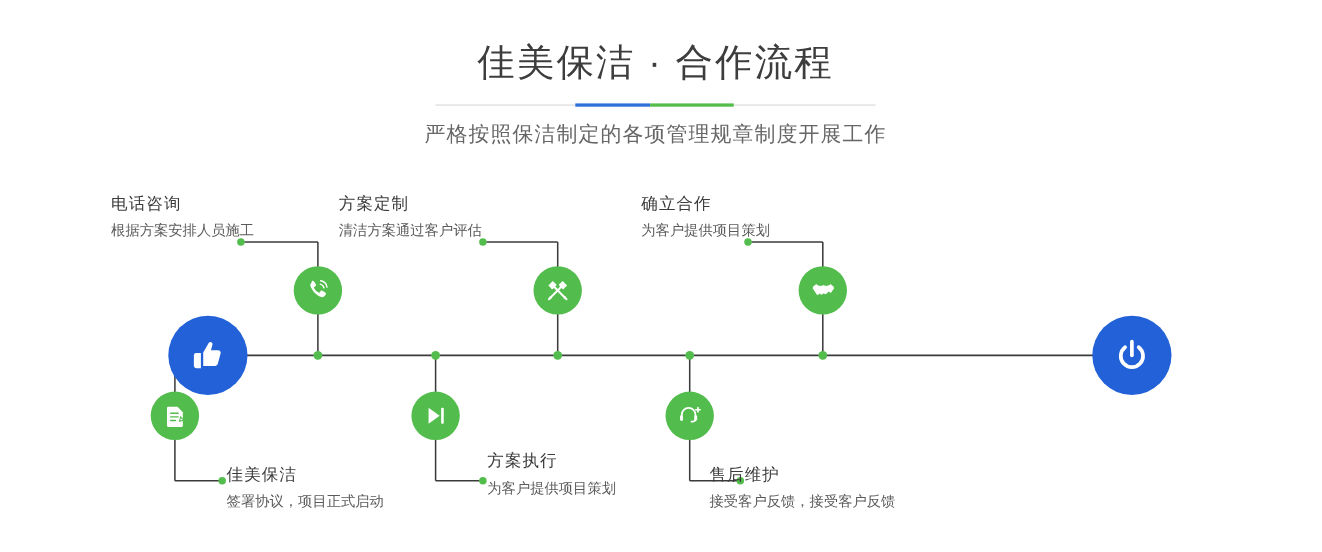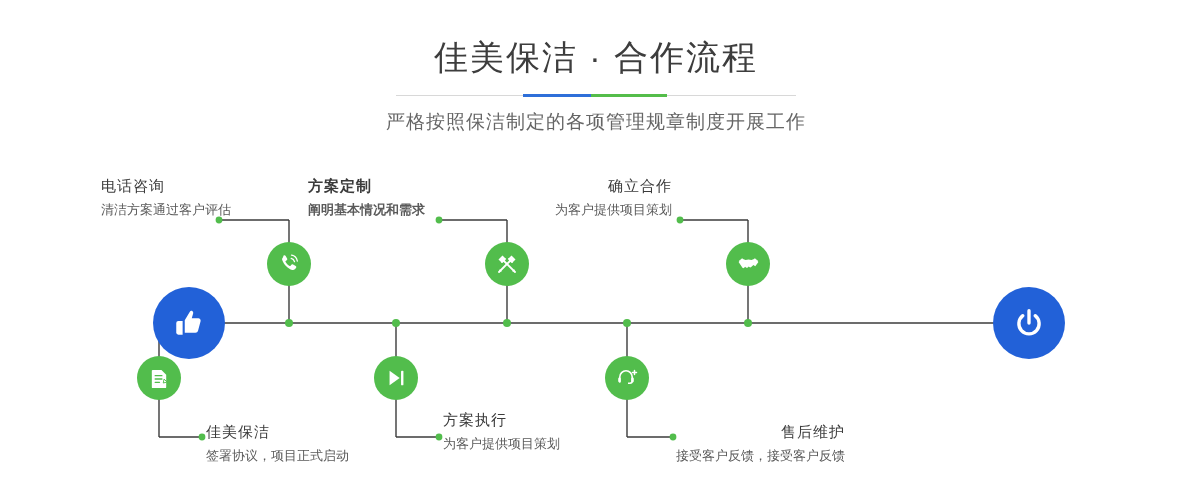--- a/index.html
+++ b/index.html
@@ -209,21 +209,21 @@
       <span>
         <svg width="24" height="24" viewBox="0 0 24 24" fill="#ffffff">
           <path d="M6.6 3.5c.6-.5 1.5-.4 1.9.3l1.6 2.6c.4.6.2 1.4-.4 1.8l-1 .7c-.3.2-.4.6-.2.9.9 1.8 2.4 3.3 4.2 4.2.3.2.7.1.9-.2l.7-1c.4-.6 1.2-.8 1.8-.4l2.6 1.6c.7.4.8 1.3.3 1.9l-1.2 1.4c-.6.7-1.6 1-2.5.7C10.9 16.6 7 12.7 5.2 7.9c-.3-.9 0-1.9.7-2.5L6.6 3.5z"></path>
           <path d="M14.5 3.2c3 .5 5.3 2.8 5.8 5.8" stroke="#ffffff" stroke-width="1.3" fill="none" stroke-linecap="round"></path>
           <path d="M14.2 6.3c1.6.4 2.9 1.7 3.3 3.3" stroke="#ffffff" stroke-width="1.3" fill="none" stroke-linecap="round"></path>
         </svg>
       </span>
     </div>
     <div class="label above" style="left:101px; top:26px;">
       <div class="lab-title">电话咨询</div>
-      <div class="lab-desc">清洁方案通过客户评估</div>
+      <div class="lab-desc">根据方案安排人员施工</div>
     </div>
 
     <div class="node" style="left:137px; top:206px;">
       <span>
         <svg width="23" height="23" viewBox="0 0 24 24" fill="#ffffff">
           <path d="M5 3h9l5 5v13a1 1 0 0 1-1 1H5a1 1 0 0 1-1-1V4a1 1 0 0 1 1-1z"></path>
           <path d="M7.5 9h7M7.5 12.5h7M7.5 16h4.5" stroke="#52bd4c" stroke-width="1.4" stroke-linecap="round"></path>
           <path d="M16.8 12.6l3.1 3.1-4 1 .9-4.1z" fill="#ffffff" stroke="#52bd4c" stroke-width="1"></path>
         </svg>
       </span>
@@ -240,23 +240,23 @@
           <path d="M14 7l3 3"></path>
           <path d="M16.5 3.5l4 4-3 3-4-4z" fill="#ffffff" stroke="none"></path>
           <path d="M4 20l.8-3 2.2 2.2z" fill="#ffffff" stroke="none"></path>
           <path d="M20 20L8.5 8.5"></path>
           <path d="M10 7L7 10"></path>
           <path d="M7.5 3.5l-4 4 3 3 4-4z" fill="#ffffff" stroke="none"></path>
           <path d="M20 20l-.8-3-2.2 2.2z" fill="#ffffff" stroke="none"></path>
         </svg>
       </span>
     </div>
-    <div class="label above" style="left:308px; top:26px;font-weight:bold;">
+    <div class="label above" style="left:308px; top:26px;">
       <div class="lab-title">方案定制</div>
-      <div class="lab-desc">阐明基本情况和需求</div>
+      <div class="lab-desc">清洁方案通过客户评估</div>
     </div>
 
     <div class="node" style="left:374px; top:206px;">
       <span>
         <svg width="22" height="22" viewBox="0 0 24 24" fill="#ffffff">
           <path d="M5 4l11 8-11 8z"></path>
           <rect x="17.5" y="4" width="2.6" height="16" rx="1"></rect>
         </svg>
       </span>
     </div>
@@ -266,34 +266,34 @@
     </div>
 
     <div class="node" style="left:726px; top:92px;">
       <span>
         <svg width="25" height="25" viewBox="0 0 24 24" fill="#ffffff">
           <path d="M2.5 9.5L6 6.5l3.2 1.2 2.8-.6 2.8.6L18 6.5l3.5 3-3 4.2-1.8-1.3-2.1 2.1c-.5.5-1.3.5-1.8 0l-.6-.6-.9.9c-.5.5-1.3.5-1.8 0l-.6-.6-1.1 1c-.5.4-1.2.4-1.6-.1L2.5 9.5z"></path>
           <path d="M3 9l3.2-2.6M21 9l-3.2-2.6" stroke="#ffffff" stroke-width="1"></path>
         </svg>
       </span>
     </div>
-    <div class="label above" style="left:555px; top:26px;text-align:right;">
+    <div class="label above" style="left:583px; top:26px;">
       <div class="lab-title">确立合作</div>
       <div class="lab-desc">为客户提供项目策划</div>
     </div>
 
     <div class="node" style="left:605px; top:206px;">
       <span>
         <svg width="24" height="24" viewBox="0 0 24 24" fill="#ffffff">
           <path d="M4 11a7 7 0 0 1 14 0v4a3 3 0 0 1-3 3h-2v-1.6h2a1.4 1.4 0 0 0 1.4-1.4v-4a5.4 5.4 0 1 0-10.8 0v5.4H4V11z"></path>
           <rect x="3.2" y="11.4" width="2.6" height="5" rx="1.3"></rect>
           <rect x="16.2" y="11.4" width="2.6" height="5" rx="1.3"></rect>
           <path d="M19.5 4.5v4M17.5 6.5h4" stroke="#ffffff" stroke-width="1.5" stroke-linecap="round"></path>
         </svg>
       </span>
     </div>
-    <div class="label below" style="left:676px; top:272px;text-align:right;">
+    <div class="label below" style="left:645px; top:272px;">
       <div class="lab-title">售后维护</div>
       <div class="lab-desc">接受客户反馈，接受客户反馈</div>
     </div>
 
   </div>
 </div>
 
 </body></html>

